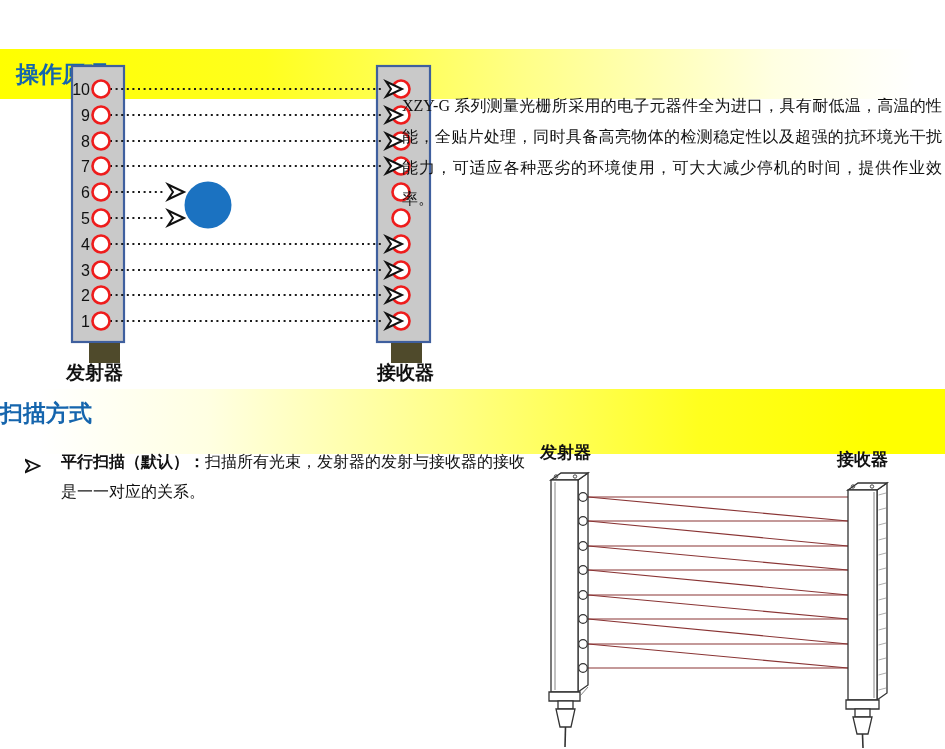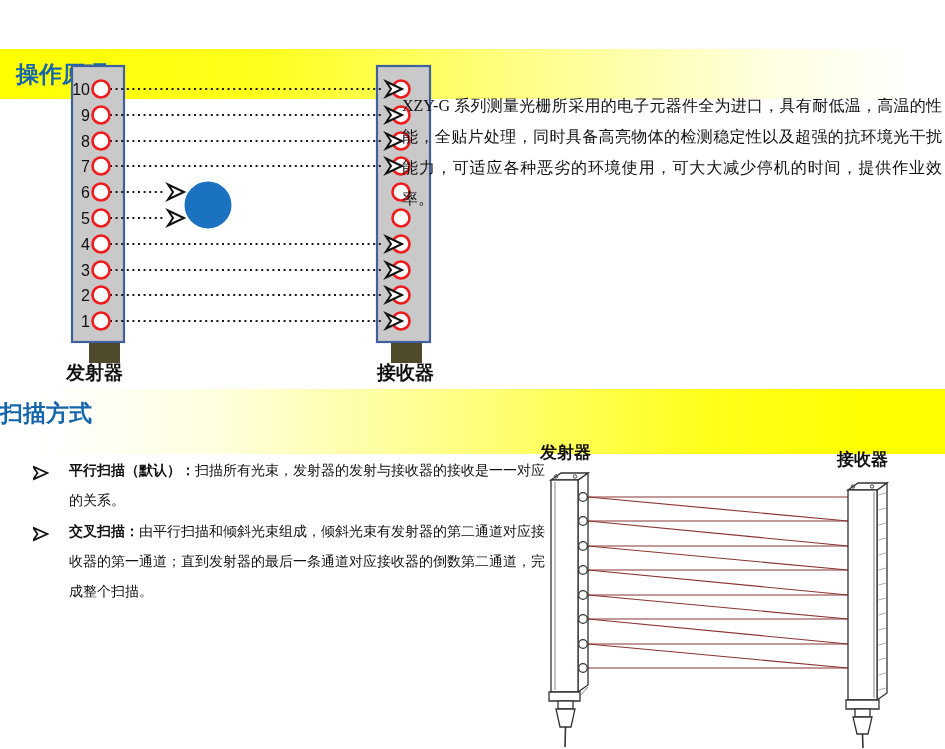--- a/index.html
+++ b/index.html
@@ -14,22 +14,22 @@
   .hbar .htitle{display:inline-block;color:#1565ad;font-weight:bold;font-size:23px;
                 font-family:"Liberation Sans","DejaVu Sans",sans-serif;line-height:50px;}
   .bar1 .htitle{padding-left:16px;}
   .bar2 .htitle{line-height:48px;}
 
   
   .op-text{position:absolute;left:402px;top:74px;width:540px;font-size:16px;
            line-height:31px;text-align:justify;}
 
   
-  .bullets{position:absolute;left:0;top:447px;width:540px;margin:8px;padding:0;
-           list-style:none;font-size:14px;line-height:30px;}
+  .bullets{position:absolute;left:0;top:447px;width:540px;margin:0;padding:0;
+           list-style:none;font-size:16px;line-height:30px;}
   .bullets li{position:relative;padding-left:61px;}
   .bullet-ico{position:absolute;left:25px;top:7px;}
   .term{font-weight:bold;font-family:"Liberation Sans","DejaVu Sans",sans-serif;}
 
   
   .op-diagram{position:absolute;left:0;top:60px;width:430px;height:330px;margin-left:44px;}
   .scan-diagram{position:absolute;left:530px;top:440px;width:415px;height:309px;}
 
   
   .col{fill:#c9c9c9;stroke:#3f5f9e;stroke-width:2.2;}
@@ -147,28 +147,20 @@
   </div>
 
   <ul class="bullets">
     <li>
       <span class="bullet-ico">
         <svg width="16" height="16" viewBox="0 0 16 16">
             <polygon points="0,1.5 14.5,8 0,14.5 4.5,8" fill="#fff" stroke="#111" stroke-width="1.7"></polygon>
           </svg>
       </span>
       <span class="term">平行扫描（默认）：</span><span>扫描所有光束，发射器的发射与接收器的接收是一一对应的关系。</span>
-    </li>
-    <li>
-      <span class="bullet-ico">
-        <svg width="16" height="16" viewBox="0 0 16 16">
-            <polygon points="0,1.5 14.5,8 0,14.5 4.5,8" fill="#fff" stroke="#111" stroke-width="1.7"></polygon>
-          </svg>
-      </span>
-      <span class="term">交叉扫描：</span><span>由平行扫描和倾斜光束组成，倾斜光束有发射器的第二通道对应接收器的第一通道；直到发射器的最后一条通道对应接收器的倒数第二通道，完成整个扫描。</span>
     </li>
   </ul>
 
   <div class="scan-diagram">
     <svg width="415" height="309" viewBox="0 0 415 309">
       <text class="dlabel2" x="10" y="18">发射器</text>
       <text class="dlabel2" x="307" y="25">接收器</text>
 
       <g>
         <line class="beamline" x1="58" y1="57" x2="318" y2="57"></line>

